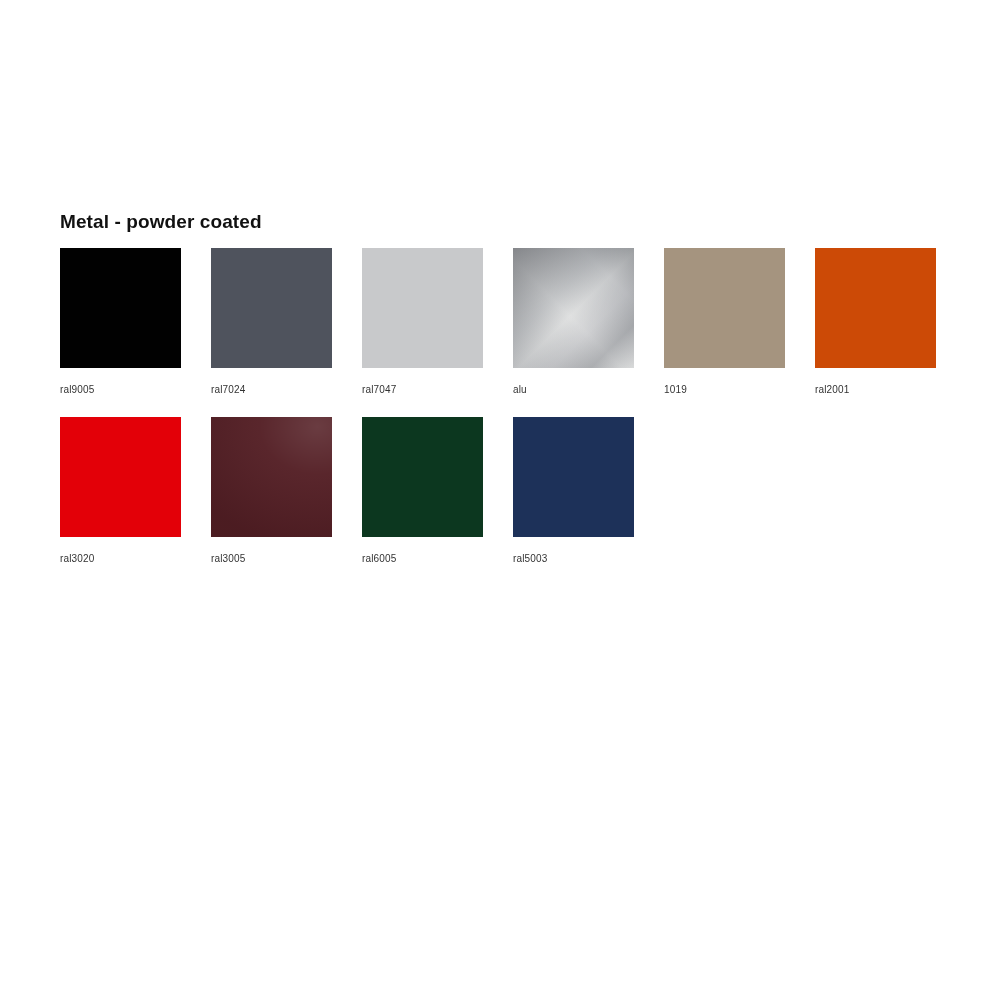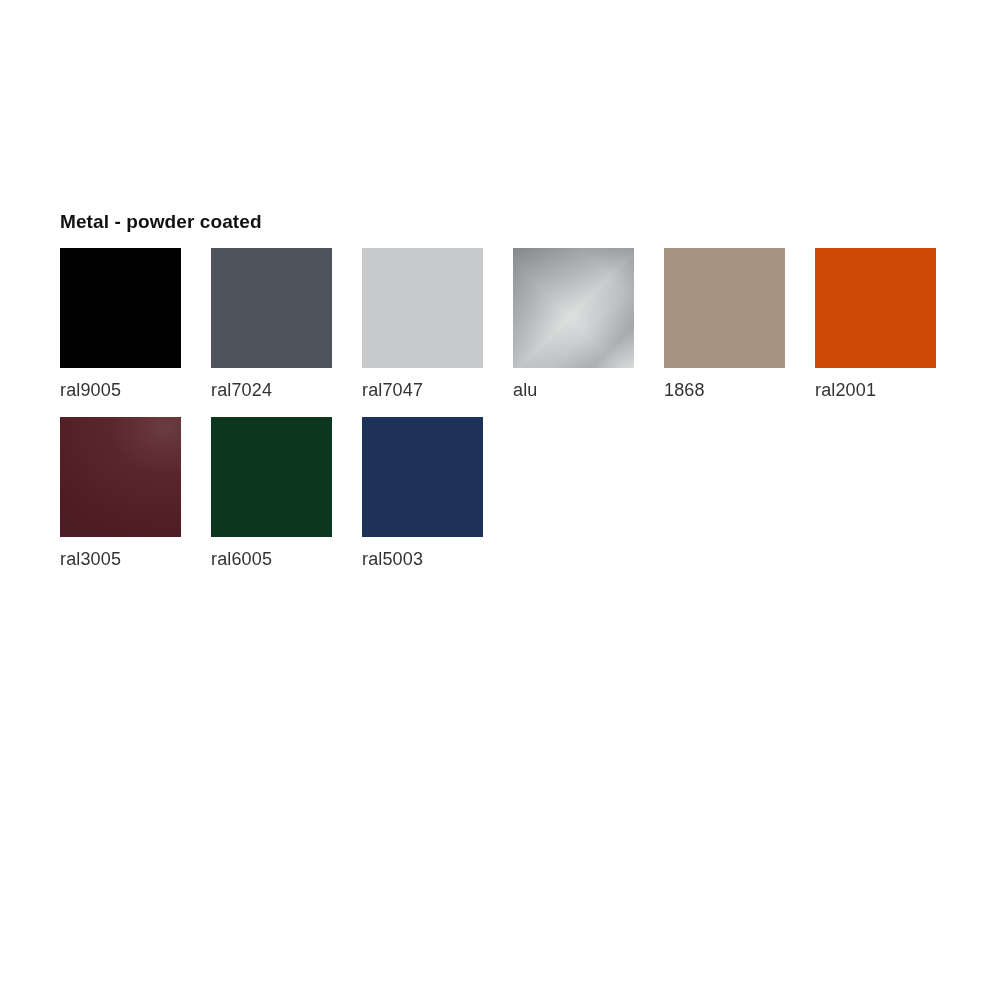--- a/index.html
+++ b/index.html
@@ -59,21 +59,21 @@
   }
 
   .swatch-chip.bordered {
     border: 1px solid #e2e6e6;
   }
 
   .swatch-label {
     position: absolute;
     left: 0;
     top: 132px;
-    font-size: 18px;
+    font-size: 10px;
     font-weight: 400;
     color: #333333;
     letter-spacing: 0.15px;
     line-height: 20px;
     white-space: nowrap;
   }
 
   .disclaimer {
     position: absolute;
     left: 60px;
@@ -104,25 +104,29 @@
       <div class="swatch-cell">
         <div class="swatch-chip" style="background: rgb(200, 201, 203);"></div>
         <span class="swatch-label">ral7047</span>
       </div>
       <div class="swatch-cell">
         <div class="swatch-chip" style="background: linear-gradient(135deg, rgb(142, 144, 148) 0%, rgb(169, 171, 174) 16%, rgb(207, 209, 211) 38%, rgb(236, 237, 237) 52%, rgb(220, 221, 223) 66%, rgb(188, 190, 193) 82%, rgb(233, 234, 234) 100%), linear-gradient(45deg, rgb(207, 208, 210) 0%, rgb(242, 242, 242) 45%, rgb(214, 215, 217) 78%, rgb(169, 171, 174) 100%); background-blend-mode: multiply;"></div>
         <span class="swatch-label">alu</span>
       </div>
       <div class="swatch-cell">
         <div class="swatch-chip" style="background: rgb(165, 148, 127);"></div>
-        <span class="swatch-label">1868</span>
+        <span class="swatch-label">1019</span>
       </div>
       <div class="swatch-cell">
         <div class="swatch-chip" style="background: rgb(204, 74, 6);"></div>
         <span class="swatch-label">ral2001</span>
+      </div>
+      <div class="swatch-cell">
+        <div class="swatch-chip" style="background: rgb(227, 0, 8);"></div>
+        <span class="swatch-label">ral3020</span>
       </div>
       <div class="swatch-cell">
         <div class="swatch-chip" style="background: radial-gradient(120% 100% at 88% 8%, rgba(255, 255, 255, 0.13) 0%, rgba(255, 255, 255, 0.03) 40%, rgba(0, 0, 0, 0.1) 100%), rgb(84, 31, 37);"></div>
         <span class="swatch-label">ral3005</span>
       </div>
       <div class="swatch-cell">
         <div class="swatch-chip" style="background: rgb(12, 55, 31);"></div>
         <span class="swatch-label">ral6005</span>
       </div>
       <div class="swatch-cell">

